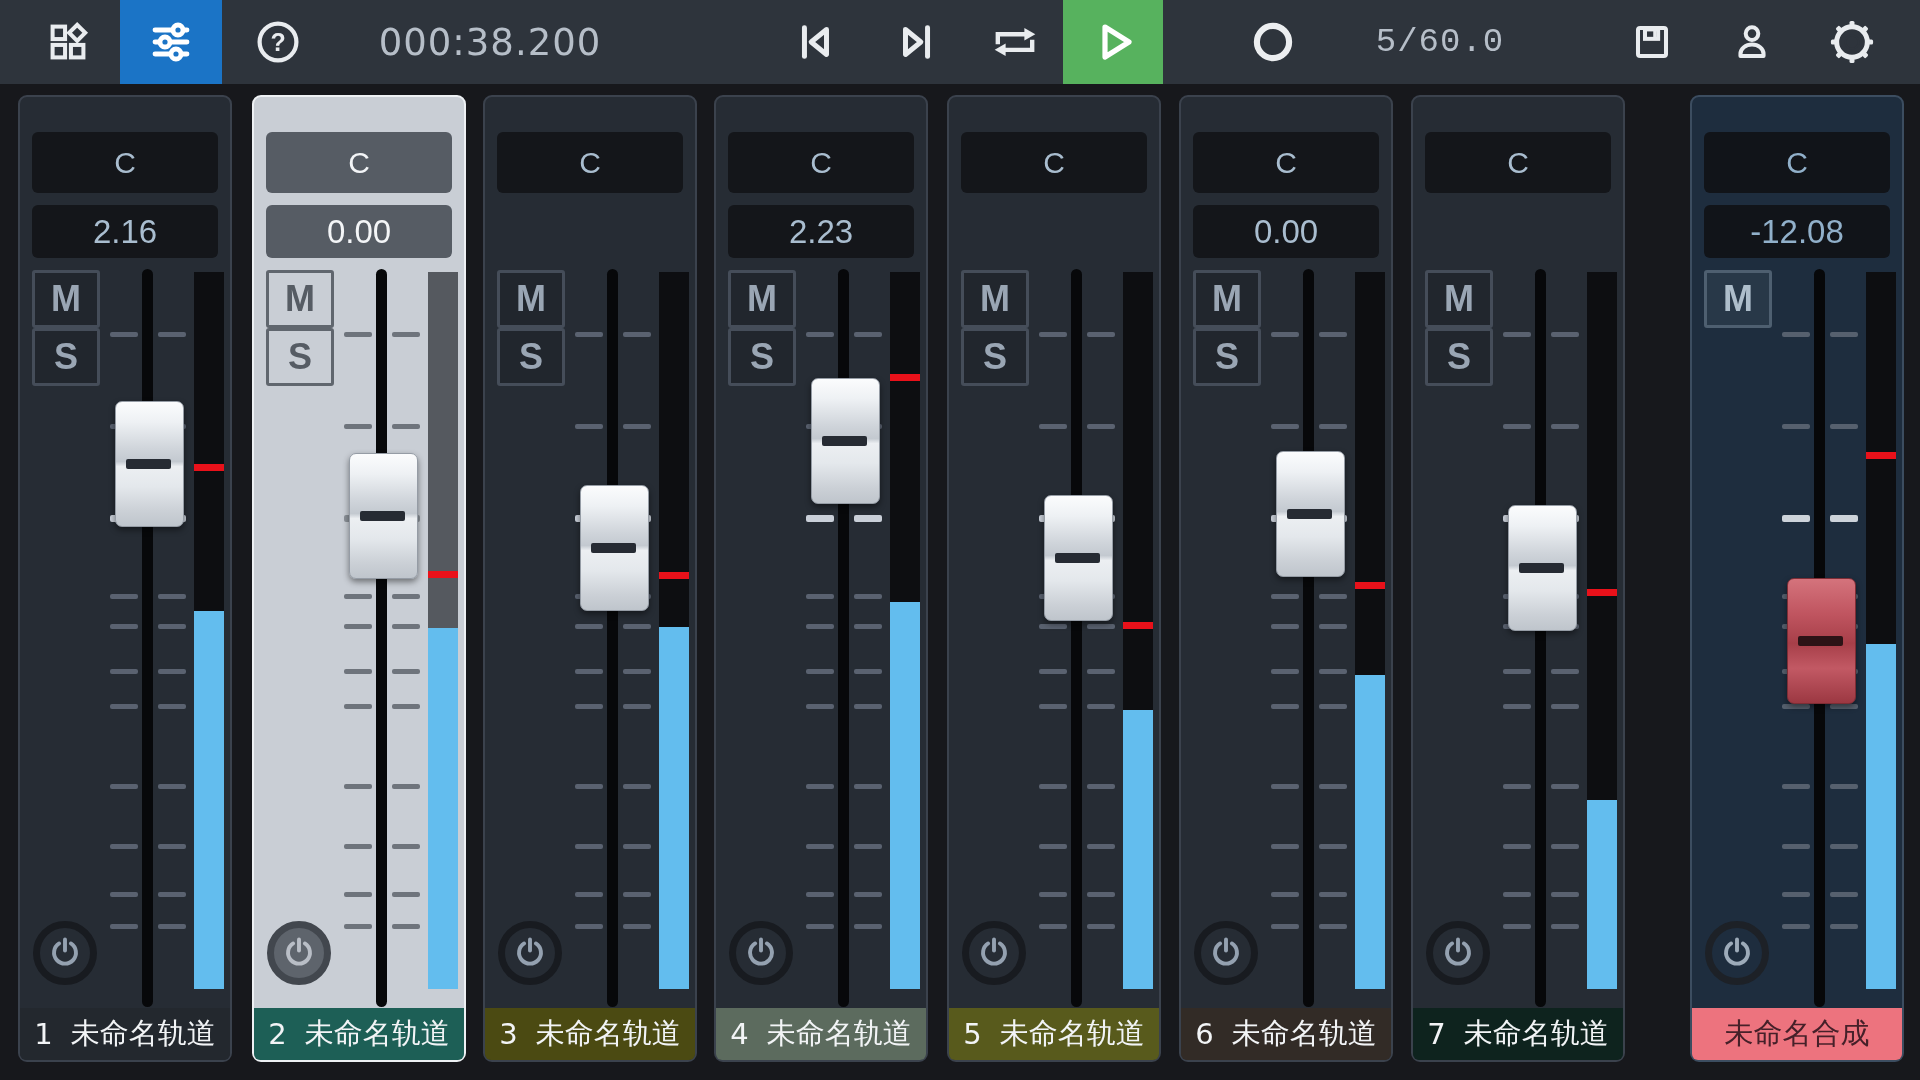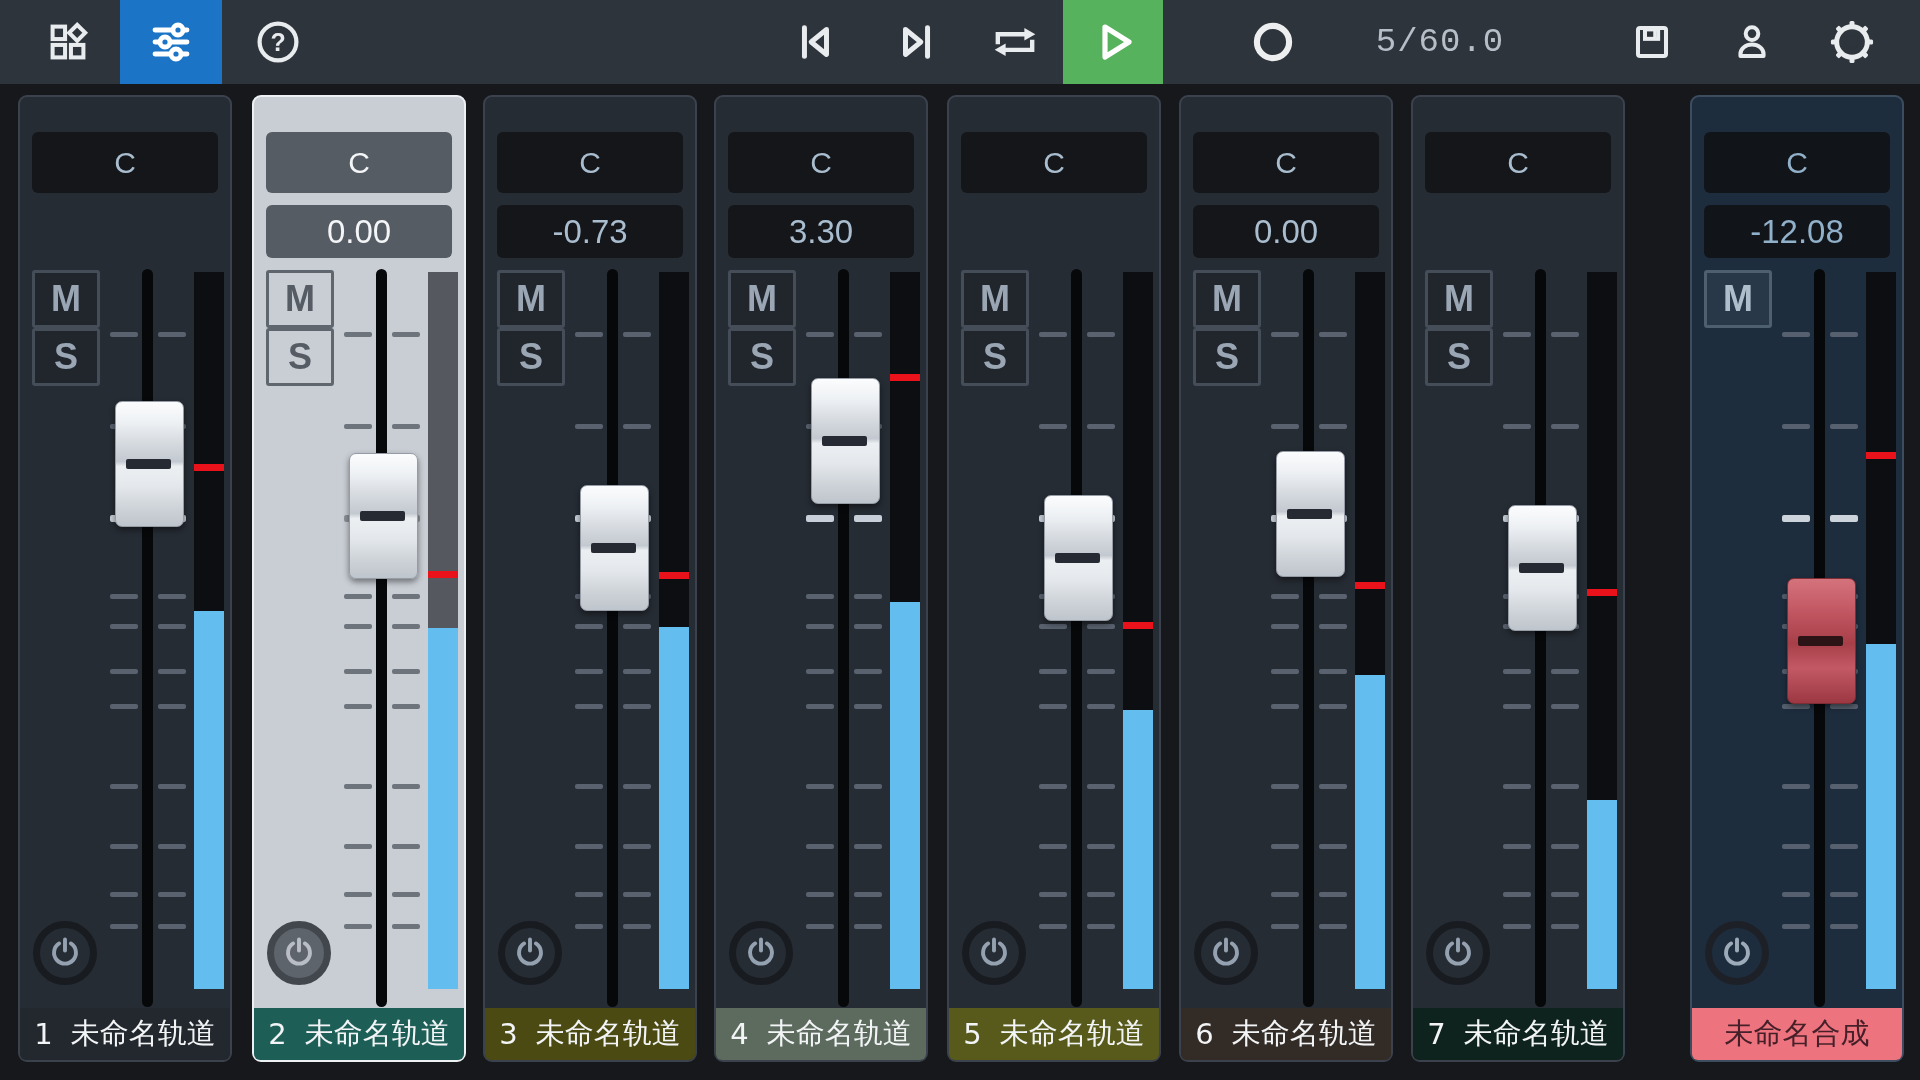--- a/index.html
+++ b/index.html
@@ -86,20 +86,21 @@
     </span>
   </button>
   <button class="tbtn" style="left:238px;width:80px;">
     <span>
       <svg width="46" height="46" viewBox="0 0 24 24">
         <circle cx="12" cy="12" r="9.6" fill="none" stroke="#e9ecef" stroke-width="2.2"></circle>
         <text x="12" y="16.6" text-anchor="middle" font-size="13" font-weight="bold" fill="#e9ecef">?</text>
       </svg>
     </span>
   </button>
+  <div class="ttext" style="left:340px;width:300px;">000:38.200</div>
 
   <button class="tbtn" style="left:775px;width:80px;">
     <span>
       <svg width="46" height="46" viewBox="0 0 24 24" fill="none" stroke="#e9ecef" stroke-width="2.6" stroke-linejoin="round" stroke-linecap="round">
         <line x1="6.5" y1="4.5" x2="6.5" y2="19.5"></line>
         <polygon points="18,5.5 10,12 18,18.5"></polygon>
       </svg>
     </span>
   </button>
   <button class="tbtn" style="left:877px;width:80px;">
@@ -171,20 +172,21 @@
         <circle cx="12" cy="12" r="3.2" fill="none" stroke="#e9ecef" stroke-width="0"></circle>
         <circle cx="12" cy="12" r="3" fill="#2e343c"></circle>
       </svg>
     </span>
   </button>
 </header>
 
 <main id="board">
   <section class="strip normal" style="left: 18px;">
     <button class="pan">C</button>
+    <button class="gain">2.16</button>
     <button class="msbtn m">M</button>
     <button class="msbtn s">S</button>
     <div class="ticks">
         <div class="tick l" style="top: 235px;"></div>
         <div class="tick r" style="top: 235px;"></div>
         <div class="tick l" style="top: 327px;"></div>
         <div class="tick r" style="top: 327px;"></div>
         <div class="tick l zero" style="top: 418px;"></div>
         <div class="tick r zero" style="top: 418px;"></div>
         <div class="tick l" style="top: 497px;"></div>
@@ -272,21 +274,20 @@
       </span>
     </button>
     <div class="tlabel" style="background: rgb(29, 95, 86); color: rgb(242, 244, 246);">
       <span class="num">2</span>
       <span>未命名轨道</span>
     </div>
   </section>
 
   <section class="strip normal" style="left: 483px;">
     <button class="pan">C</button>
-    <button class="gain">-0.73</button>
     <button class="msbtn m">M</button>
     <button class="msbtn s">S</button>
     <div class="ticks">
         <div class="tick l" style="top: 235px;"></div>
         <div class="tick r" style="top: 235px;"></div>
         <div class="tick l" style="top: 327px;"></div>
         <div class="tick r" style="top: 327px;"></div>
         <div class="tick l zero" style="top: 418px;"></div>
         <div class="tick r zero" style="top: 418px;"></div>
         <div class="tick l" style="top: 497px;"></div>
@@ -323,21 +324,21 @@
       </span>
     </button>
     <div class="tlabel" style="background: rgb(75, 74, 18); color: rgb(242, 244, 246);">
       <span class="num">3</span>
       <span>未命名轨道</span>
     </div>
   </section>
 
   <section class="strip normal" style="left: 714px;">
     <button class="pan">C</button>
-    <button class="gain">3.30</button>
+    <button class="gain">2.23</button>
     <button class="msbtn m">M</button>
     <button class="msbtn s">S</button>
     <div class="ticks">
         <div class="tick l" style="top: 235px;"></div>
         <div class="tick r" style="top: 235px;"></div>
         <div class="tick l" style="top: 327px;"></div>
         <div class="tick r" style="top: 327px;"></div>
         <div class="tick l zero" style="top: 418px;"></div>
         <div class="tick r zero" style="top: 418px;"></div>
         <div class="tick l" style="top: 497px;"></div>

